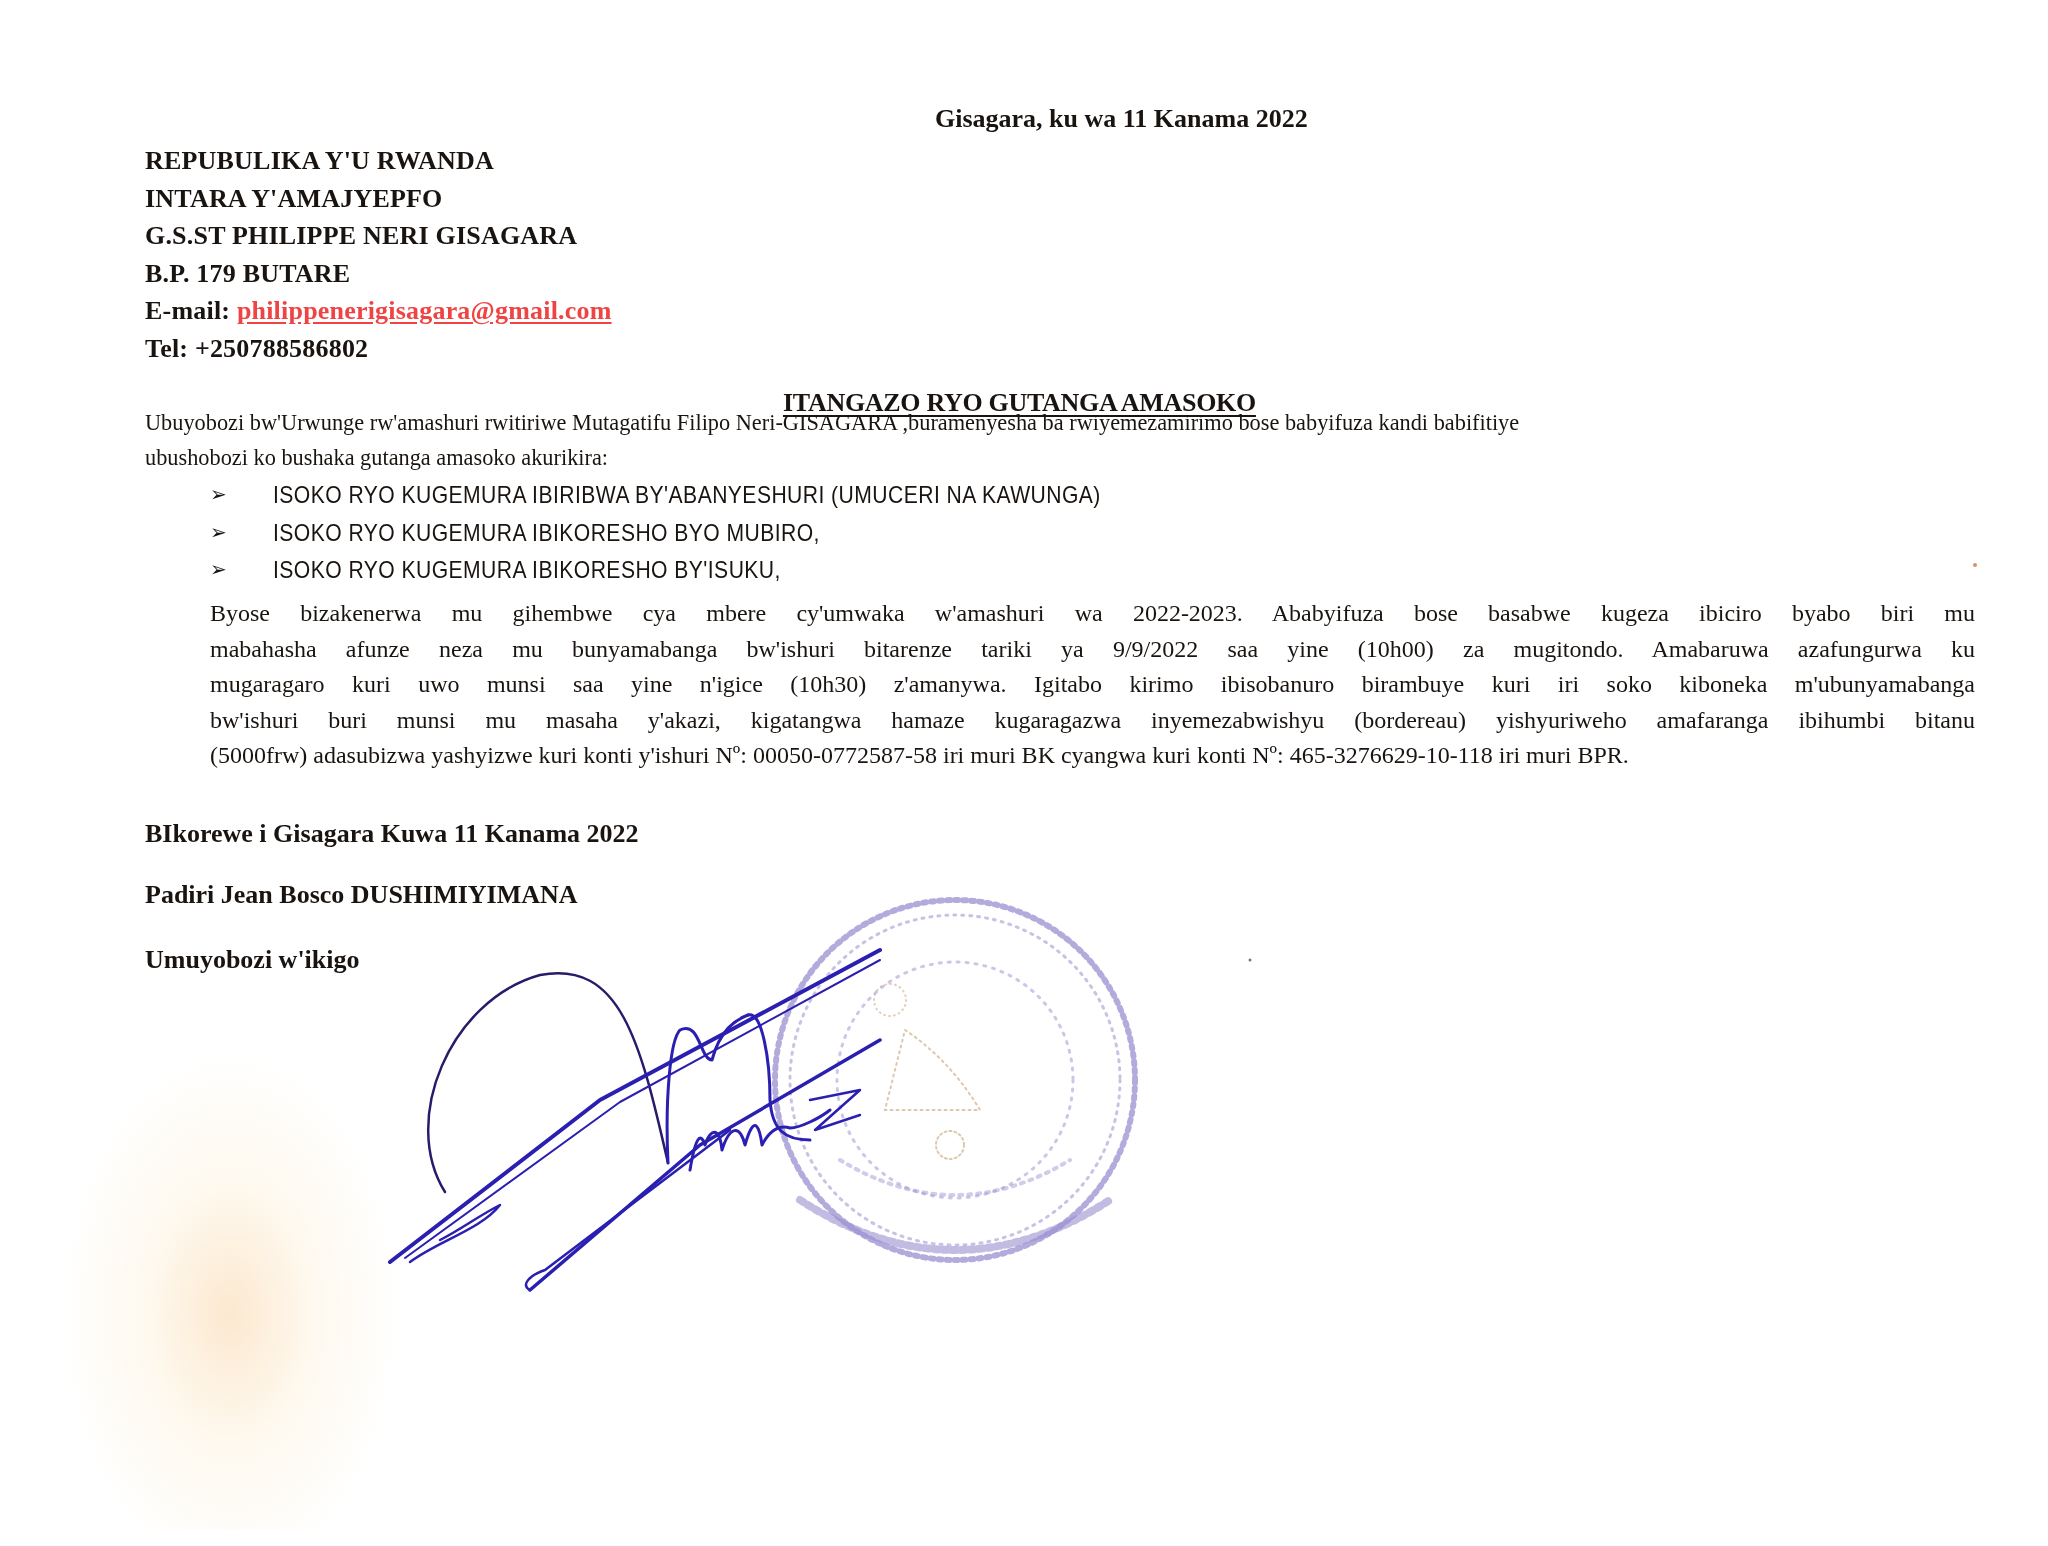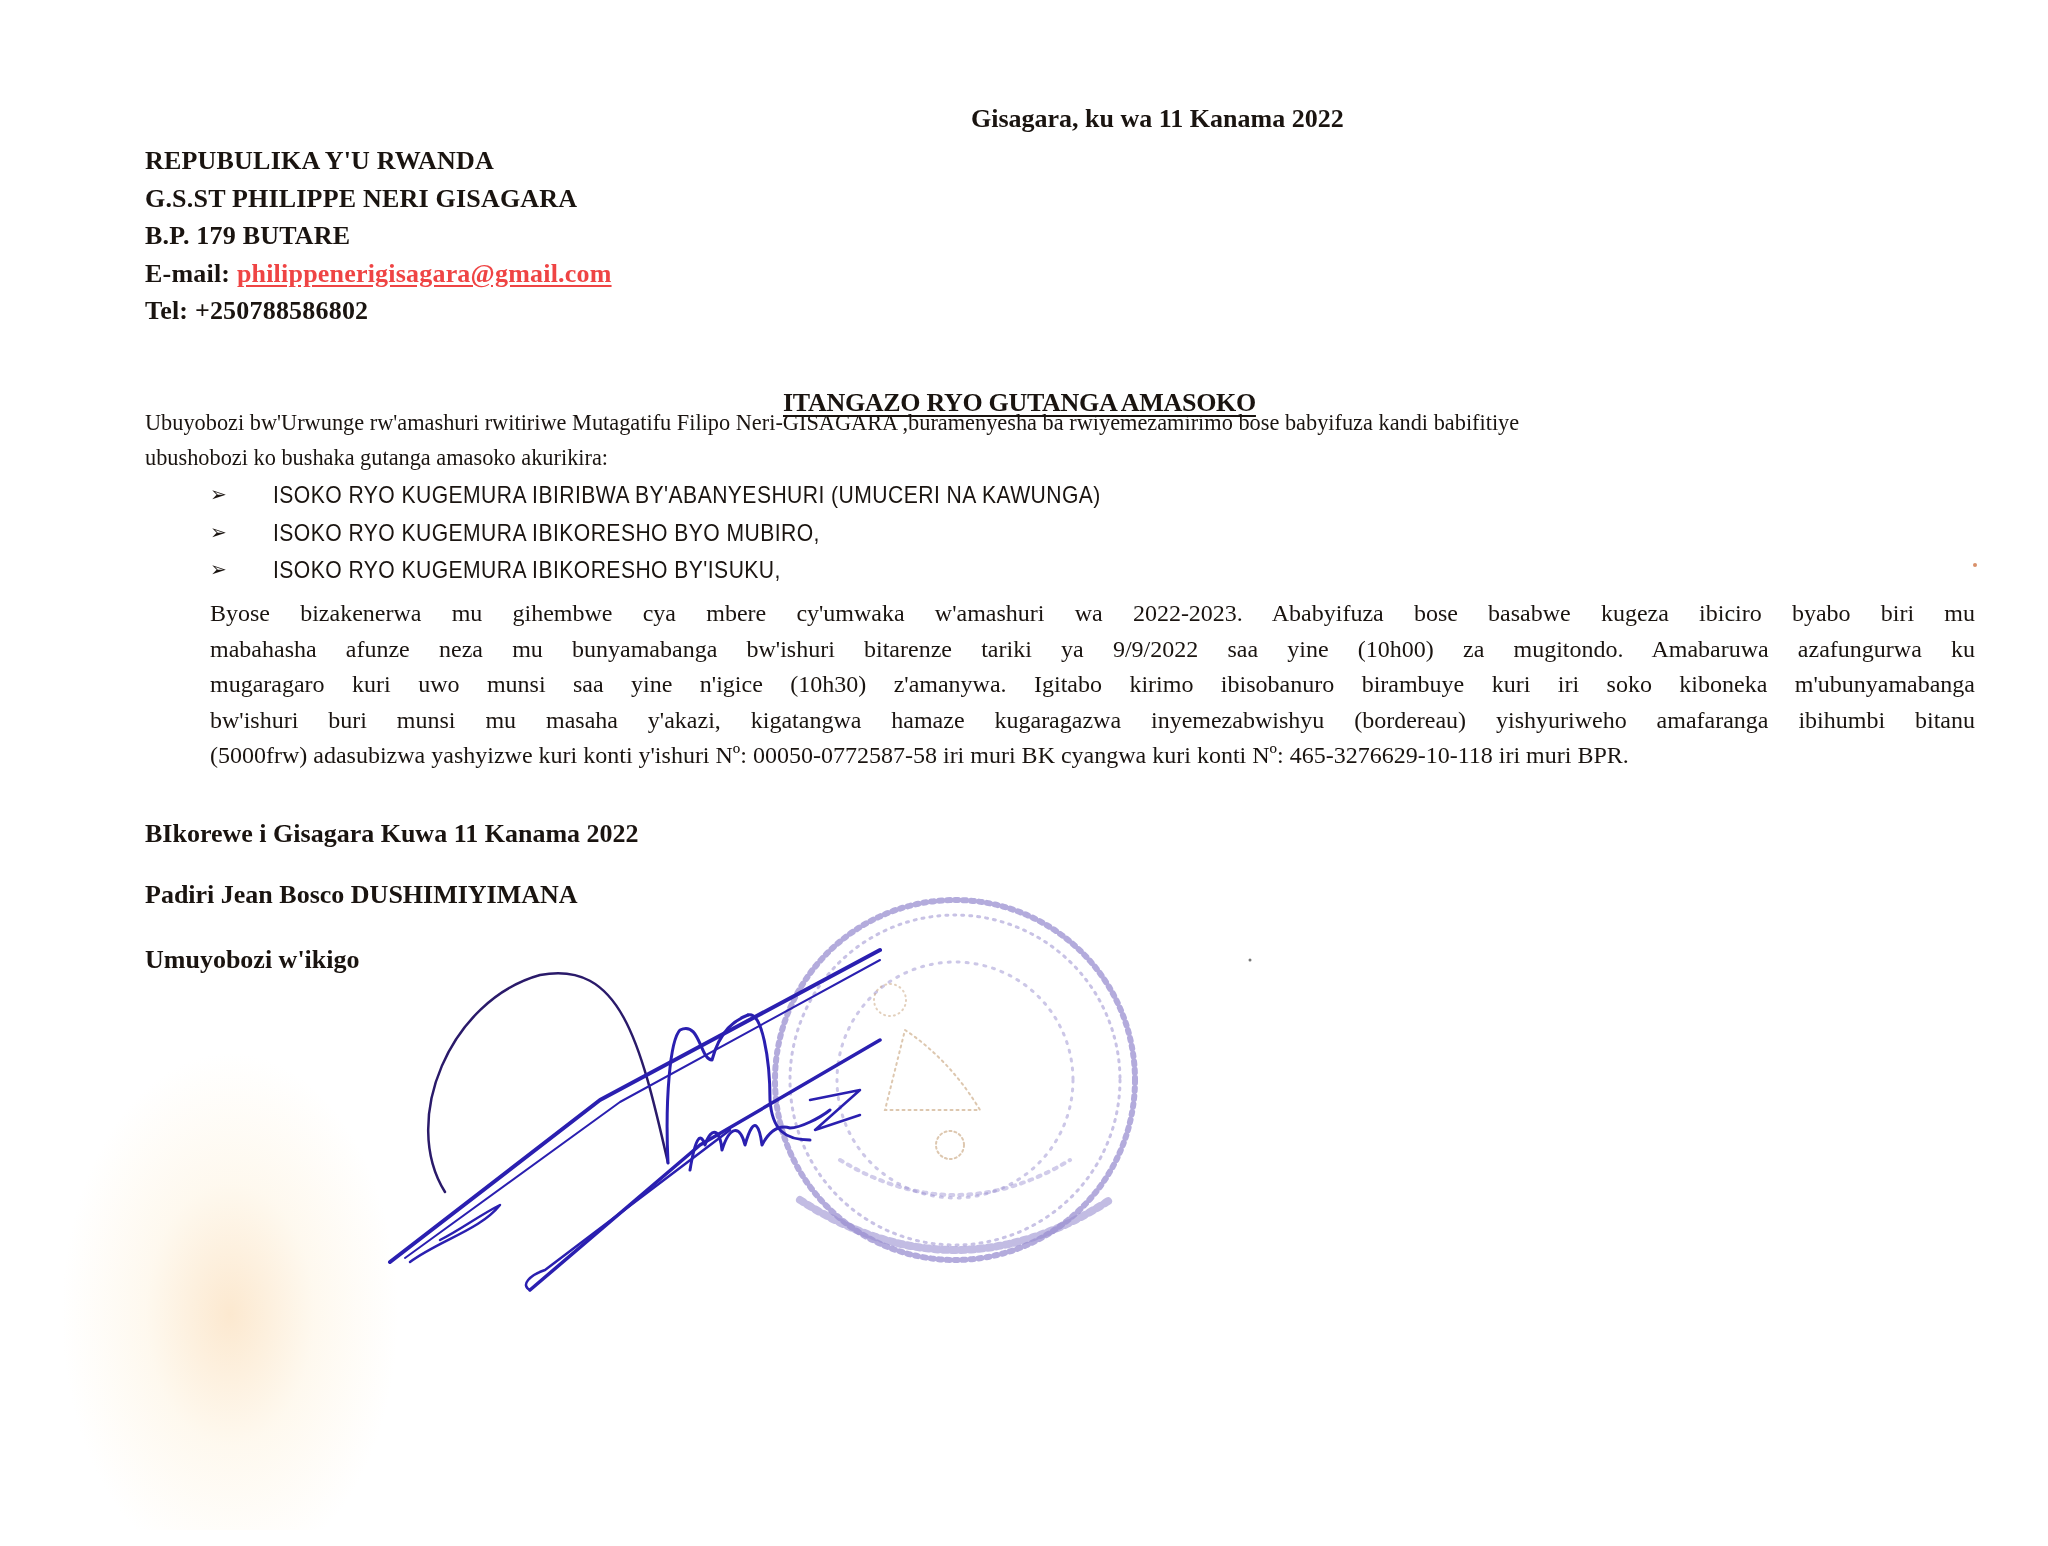--- a/index.html
+++ b/index.html
@@ -14,21 +14,21 @@
     background: radial-gradient(ellipse at 50% 55%, rgba(248,205,150,0.45) 0%, rgba(252,230,190,0.25) 35%, rgba(255,255,255,0) 70%);
     pointer-events: none;
   }
   .header-left {
     position: absolute; left: 145px; top: 100px;
     font-weight: bold; font-size: 26px; line-height: 37.5px; letter-spacing: 0.2px; margin-top: 42px;
   }
   .header-left .line { white-space: nowrap; }
   .header-left .email-link { text-decoration: underline; text-underline-offset: 3px; color: #ef4444; }
   .date-right {
-    position: absolute; left: 971px; top: 104px;
+    position: absolute; left: 935px; top: 104px;
     font-weight: bold; font-size: 26px; white-space: nowrap;
   }
   .title {
     position: absolute; left: 783px; top: 388px;
     font-weight: bold; font-size: 26px; text-decoration: underline; text-underline-offset: 4px;
     font-family: "Liberation Sans Narrow", "Liberation Serif", serif; letter-spacing: -0.3px;
     white-space: nowrap;
   }
   .intro {
     position: absolute; left: 145px; top: 405px; width: 1840px;
@@ -60,20 +60,21 @@
   .closing .cl { position: absolute; white-space: nowrap; left: 0; }
   .signature-layer { position: absolute; left: 0; top: 0; width: 2048px; height: 1546px; pointer-events: none; }
 </style>
 </head>
 <body>
 
 <div class="stain"></div>
 
 <div class="header-left">
   <div class="line">REPUBULIKA Y'U RWANDA</div>
+  <div class="line">INTARA Y'AMAJYEPFO</div>
   <div class="line">G.S.ST PHILIPPE NERI GISAGARA</div>
   <div class="line">B.P. 179 BUTARE</div>
   <div class="line">
     <span>E-mail: </span><span class="email-link">philippenerigisagara@gmail.com</span>
   </div>
   <div class="line">Tel: +250788586802</div>
 </div>
 
 <div class="date-right">Gisagara, ku wa 11 Kanama 2022</div>
 

